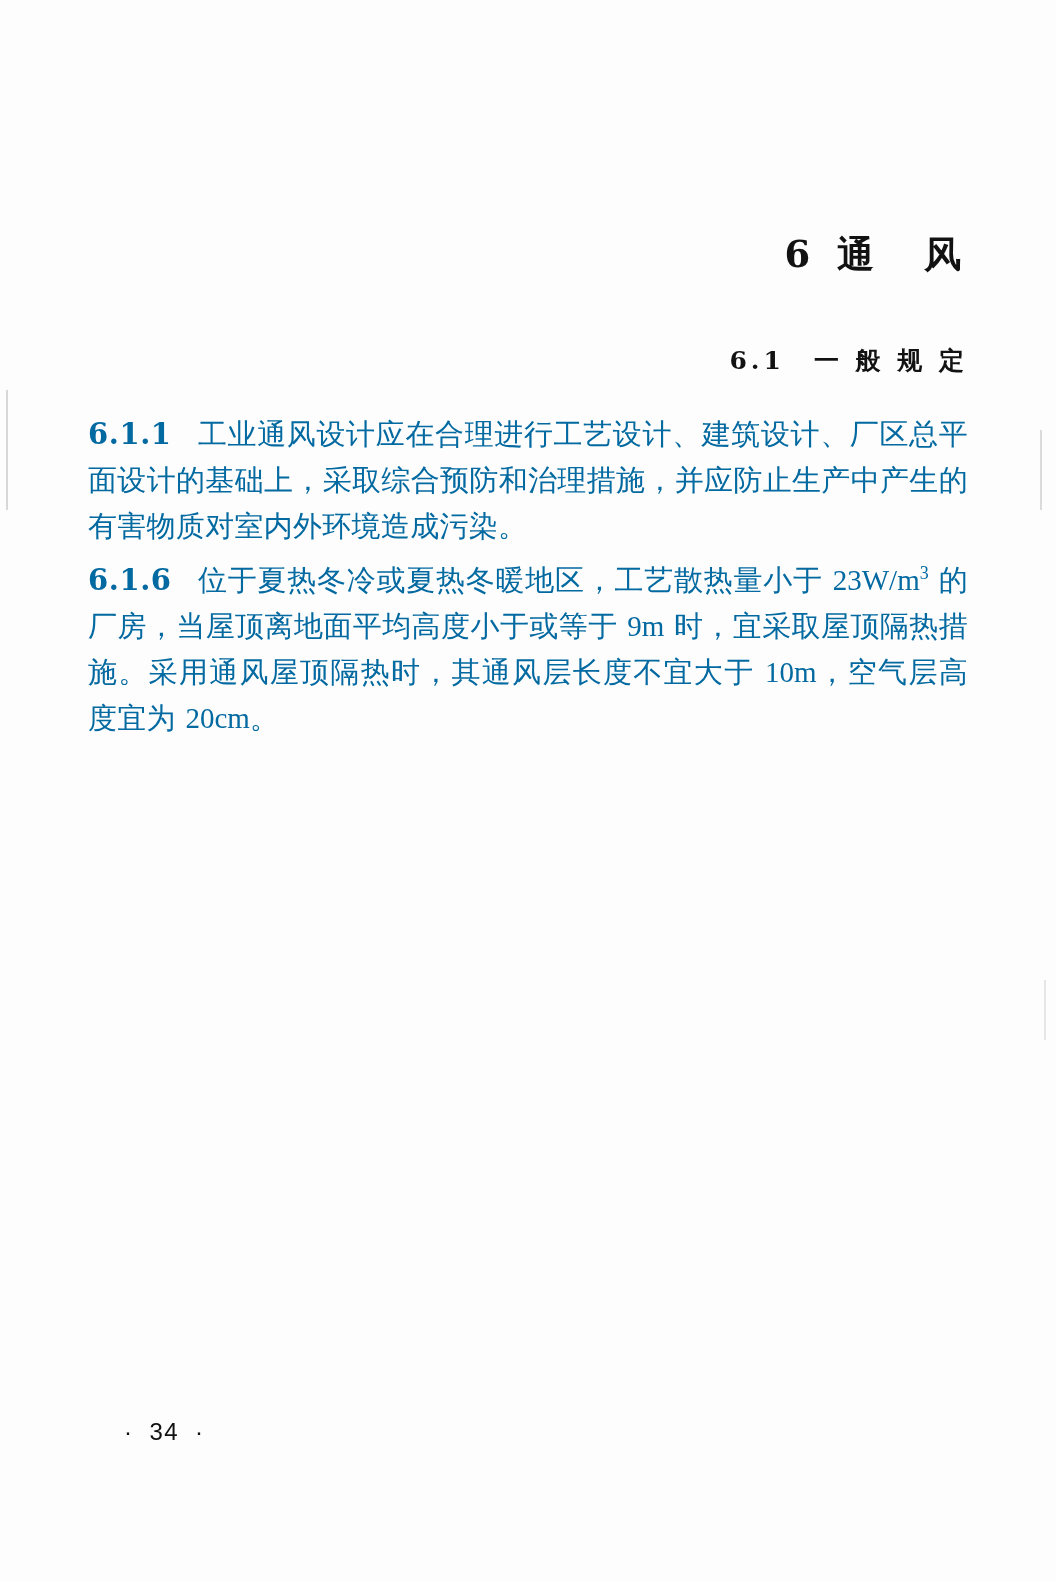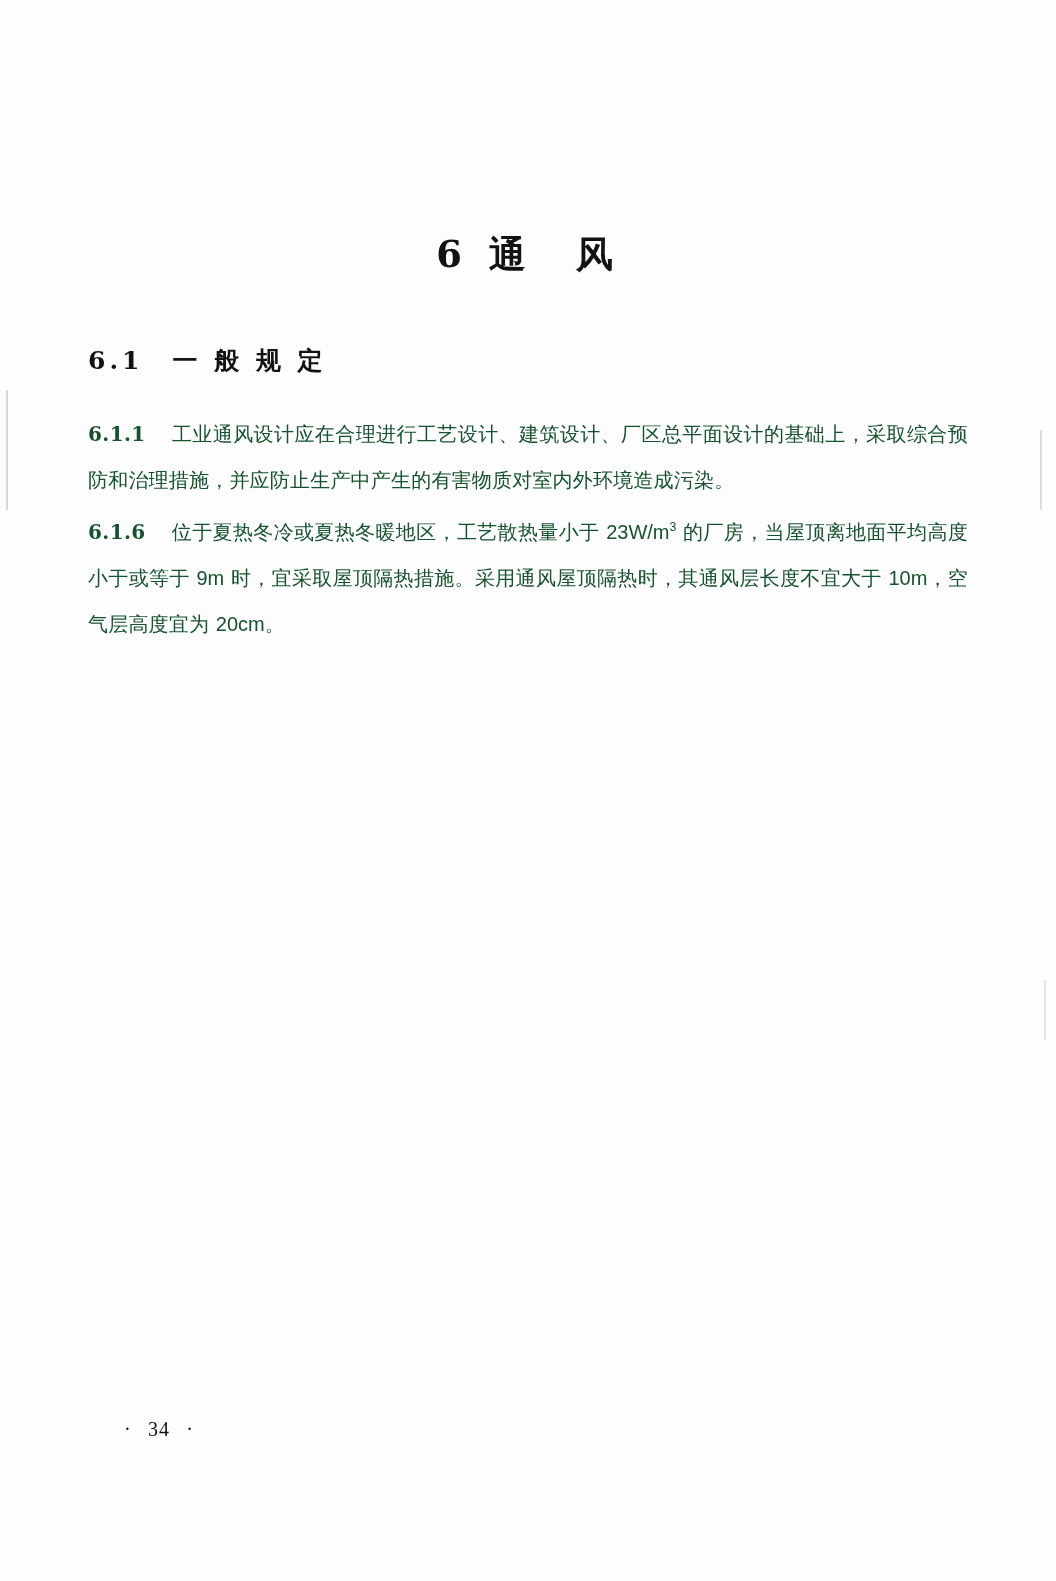--- a/index.html
+++ b/index.html
@@ -30,60 +30,60 @@
     position: absolute;
     left: 88px;
     top: 0;
     width: 880px;
   }
   h1.chapter {
     font-family: "DejaVu Serif", serif;
     font-weight: bold;
     font-size: 37px;
     letter-spacing: 0.18em;
-    text-align: center;
+    text-align: right;
     margin: 230px 0 0 0;
     color: #121212;
   }
   h1.chapter .num { letter-spacing: 0.02em; margin-right: 26px; }
   h2.section {
     font-family: "DejaVu Serif", serif;
     font-weight: bold;
     font-size: 25px;
     letter-spacing: 0.16em;
-    text-align: left;
+    text-align: right;
     margin: 64px 0 0 0;
     color: #121212;
   }
   .body-block {
     margin-top: 34px;
   }
   p.para {
     font-family: "DejaVu Serif", serif;
-    font-size: 20px;
+    font-size: 29px;
     line-height: 46px;
-    color: #14532d;
+    color: #0369a1;
     margin: 0 0 1px 0;
     text-align: justify;
     text-justify: inter-character;
     letter-spacing: 0.01em;
   }
   p.para .lbl {
     font-weight: bold;
     letter-spacing: 0.02em;
   }
   p.para .gap { display: inline-block; width: 26px; }
   .sup { font-size: 0.62em; vertical-align: super; }
-  .lat { font-family: Liberation Sans, sans-serif; letter-spacing: 0; }
+  .lat { font-family: Liberation Serif, serif; letter-spacing: 0; }
   .folio {
     position: absolute;
     left: 108px;
     top: 1418px;
-    font-family: Liberation Serif, serif;
-    font-size: 20px;
+    font-family: Liberation Sans, sans-serif;
+    font-size: 24px;
     color: #101010;
     letter-spacing: 0.06em;
   }
   .folio .dot { margin: 0 16px; }
 </style>
 </head>
 <body>
 
 <div class="page">
 

